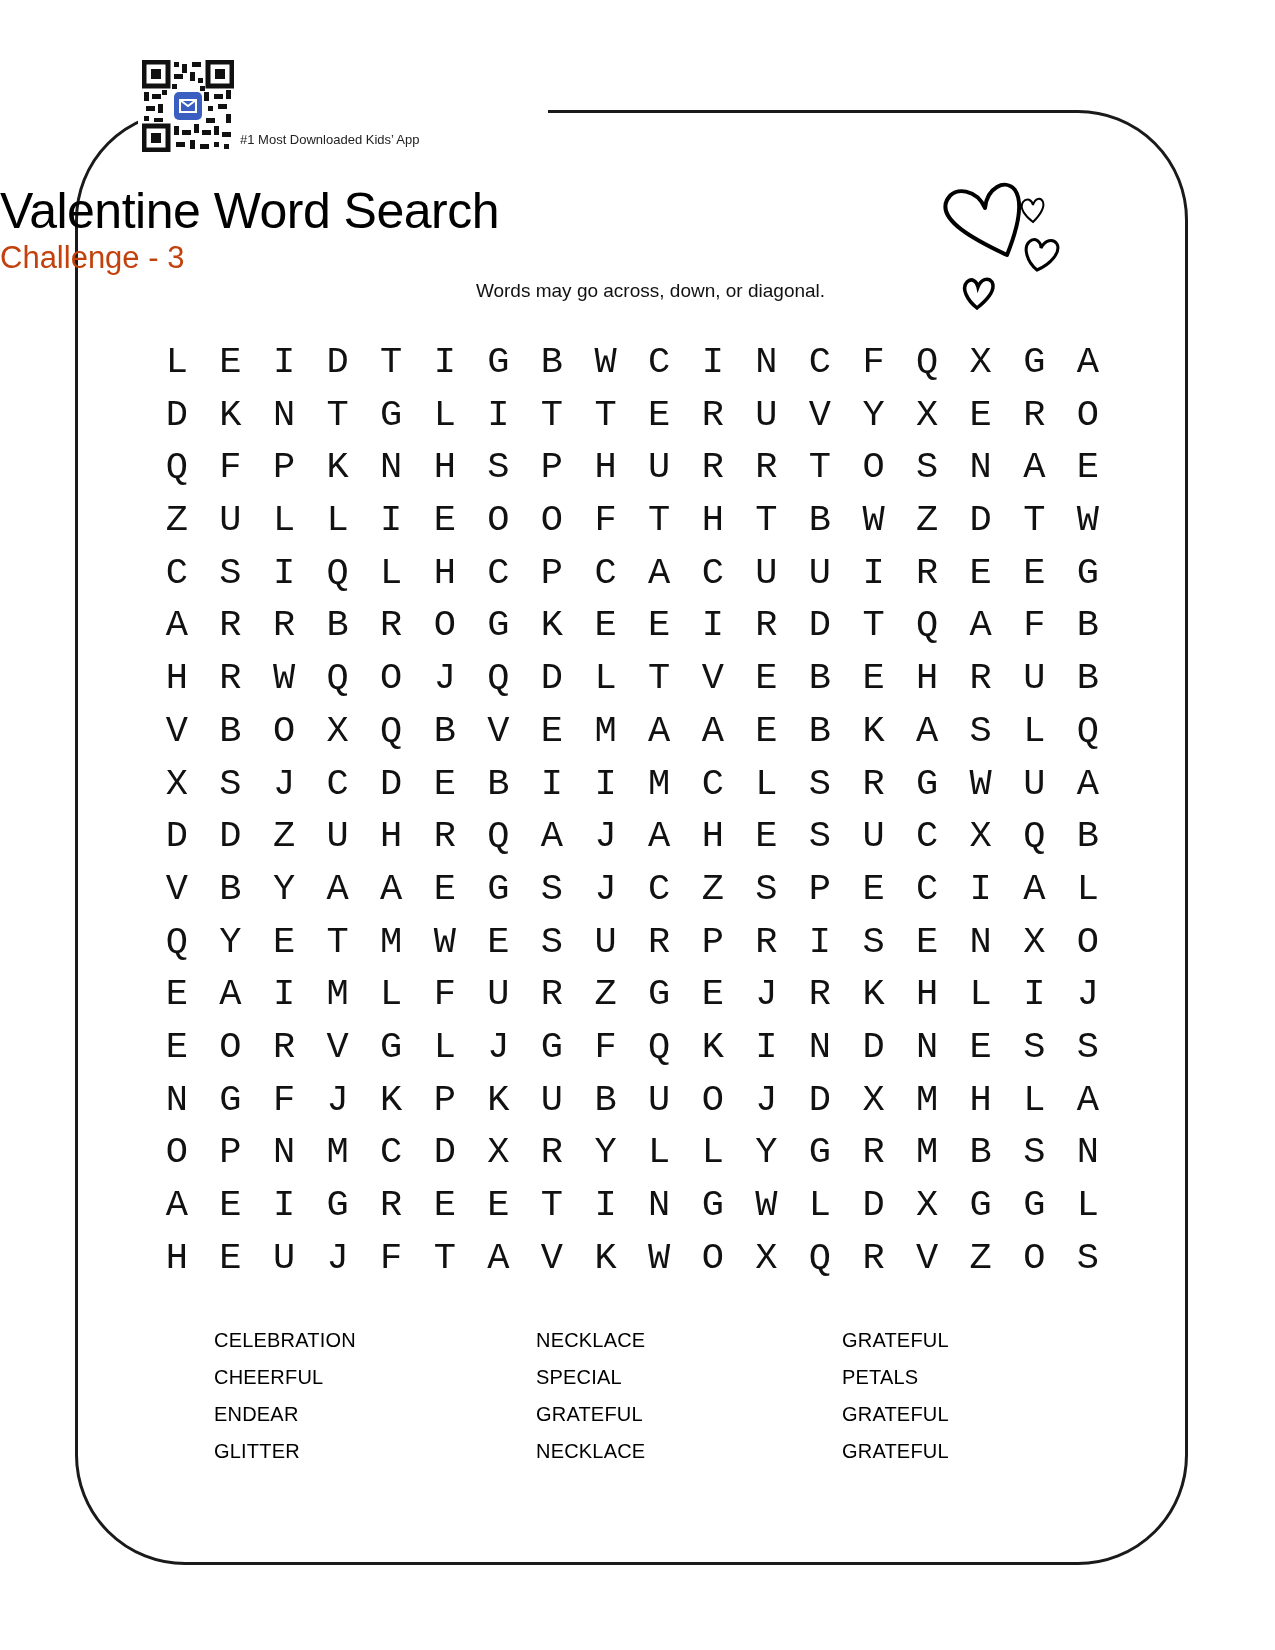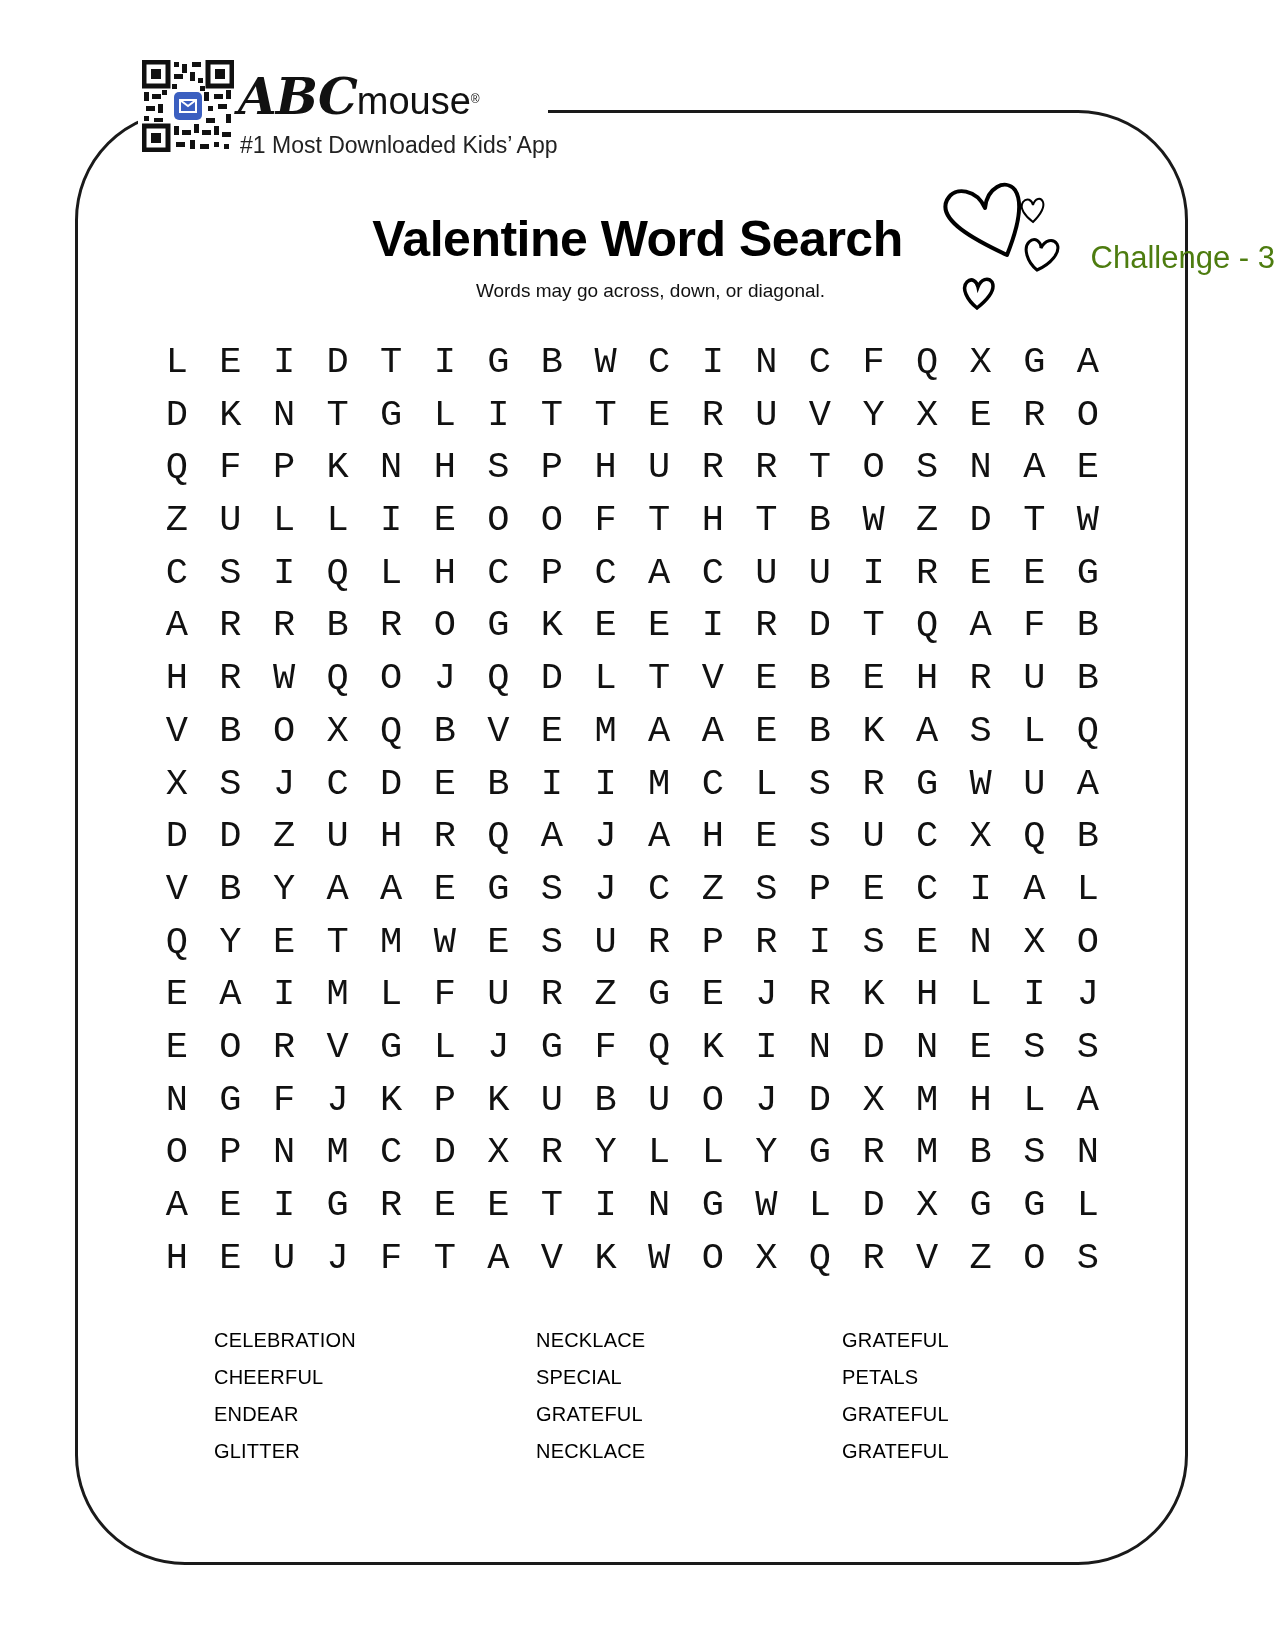--- a/index.html
+++ b/index.html
@@ -3,23 +3,23 @@
   <meta charset="utf-8">
   <style>
     html, body { margin: 0; padding: 0; background: #ffffff; }
     body { width: 1275px; height: 1650px; position: relative; overflow: hidden; font-family: "Liberation Sans", sans-serif; color: #111; }
     .frame { position: absolute; left: 75px; top: 110px; width: 1113px; height: 1455px; border: 3.5px solid #1a1a1a; border-radius: 110px; box-sizing: border-box; }
     .logo-block { position: absolute; left: 138px; top: 52px; width: 410px; height: 110px; background: #fff; border-radius: 18px; }
     .qr { position: absolute; left: 4px; top: 8px; width: 92px; height: 92px; }
     .brand { position: absolute; left: 100px; top: 20px; font-family: "DejaVu Serif", serif; font-weight: bold; font-style: italic; font-size: 50px; letter-spacing: -1px; line-height: 50px; color: #111; }
     .brand-mouse { font-family: "Liberation Sans", sans-serif; font-style: normal; font-weight: normal; font-size: 38px; letter-spacing: 0; }
     .brand-reg { font-family: "Liberation Sans", sans-serif; font-style: normal; font-weight: normal; font-size: 12px; vertical-align: top; position: relative; top: 2px; }
-    .tagline { position: absolute; left: 102px; top: 80px; font-size: 23px; color: #222; white-space: nowrap; }
-    .title { position: absolute; left: 0; width: 1275px; top: 182px; text-align: center; font-weight: bold; font-size: 50px; letter-spacing: -0.5px; color: #000; margin-top: 28px; }
-    .subtitle { position: absolute; left: 0; width: 1275px; top: 240px; text-align: right; font-size: 31px; color: #4d7c0f; }
+    .tagline { position: absolute; left: 102px; top: 80px; font-size: 13px; color: #222; white-space: nowrap; }
+    .title { position: absolute; left: 0; width: 1275px; top: 182px; text-align: left; font-weight: normal; font-size: 50px; letter-spacing: -0.5px; color: #000; }
+    .subtitle { position: absolute; left: 0; width: 1275px; top: 240px; text-align: left; font-size: 31px; color: #c2410c; }
     .instructions { position: absolute; left: 0; width: 1275px; top: 280px; text-align: center; font-size: 19px; color: #111; padding-left: 13px; }
     .hearts { position: absolute; left: 935px; top: 180px; width: 140px; height: 130px; }
     .grid { position: absolute; left: 150px; top: 336px; width: 960px; display: grid; grid-template-columns: repeat(18, 53.6px); grid-auto-rows: 52.7px; }
     .cell { font-family: "Liberation Mono", "DejaVu Sans Mono", monospace; font-size: 37px; text-align: center; line-height: 52px; color: #111; }
     .words { position: absolute; top: 1322px; font-size: 20px; line-height: 37px; color: #000; letter-spacing: 0.2px; }
     .words.col1 { left: 214px; }
     .words.col2 { left: 536px; }
     .words.col3 { left: 842px; }
     .word { display: block; }
   </style>
@@ -71,23 +71,20 @@
         <rect x="58" y="84" width="9" height="5"></rect>
         <rect x="72" y="82" width="5" height="5"></rect>
       <rect x="82" y="84" width="5" height="5"></rect>
         <rect x="30" y="24" width="5" height="5"></rect>
         <rect x="58" y="26" width="5" height="5"></rect>
     </g>
 
     <rect x="32" y="32" width="28" height="28" rx="5" fill="#3b5fc0"></rect>
     <path d="M38 40 h16 v12 h-16 z M38 40 l8 6 l8 -6" fill="none" stroke="#fff" stroke-width="2"></path>
   </svg>
-  <div class="brand">
-    <span>ABC</span><span class="brand-mouse">mouse</span><span class="brand-reg">®</span>
-  </div>
   <div class="tagline">#1 Most Downloaded Kids’ App</div>
 </div>
 
 <div class="title">Valentine Word Search</div>
 <div class="subtitle">Challenge - 3</div>
 <div class="instructions">Words may go across, down, or diagonal.</div>
 
 <svg class="hearts" viewBox="0 0 140 130">
 
   <path d="M72 75 C40 60, 2 40, 12 20 C20 5, 42 10, 50 28 C52 8, 70 -2, 80 10 C90 25, 80 55, 72 75 Z" fill="none" stroke="#000" stroke-width="4" stroke-linejoin="round"></path>

